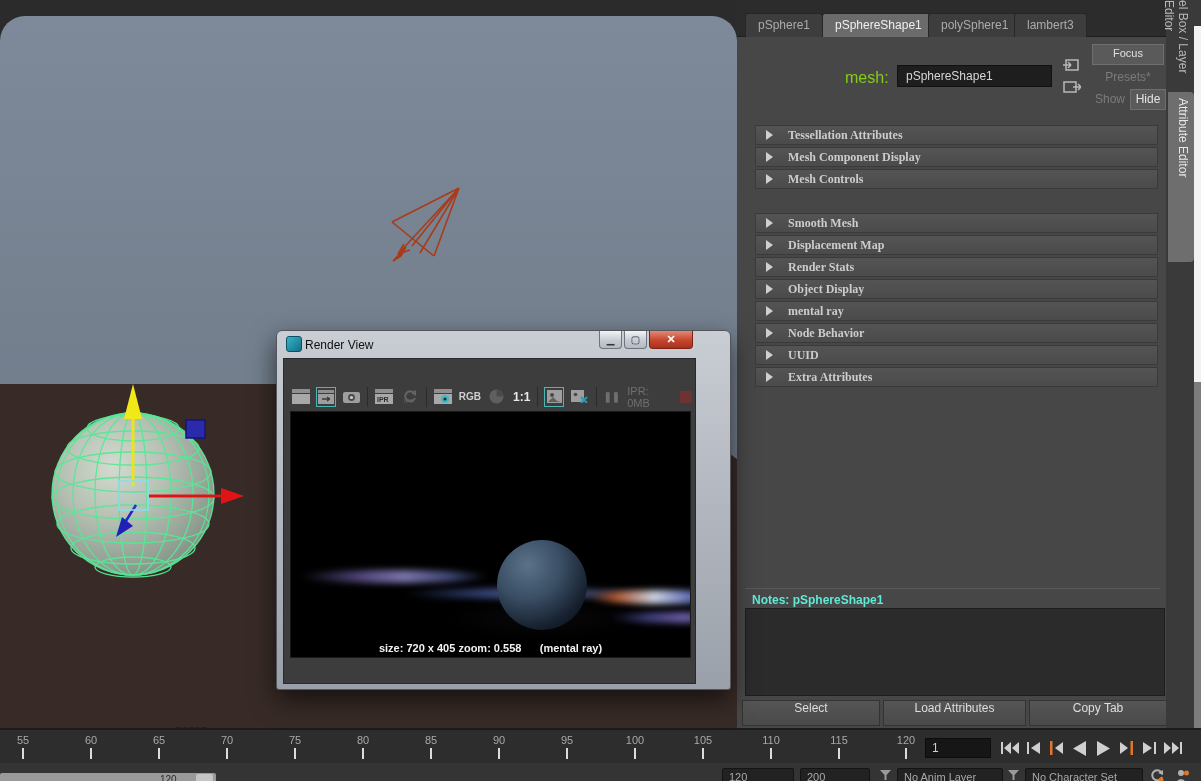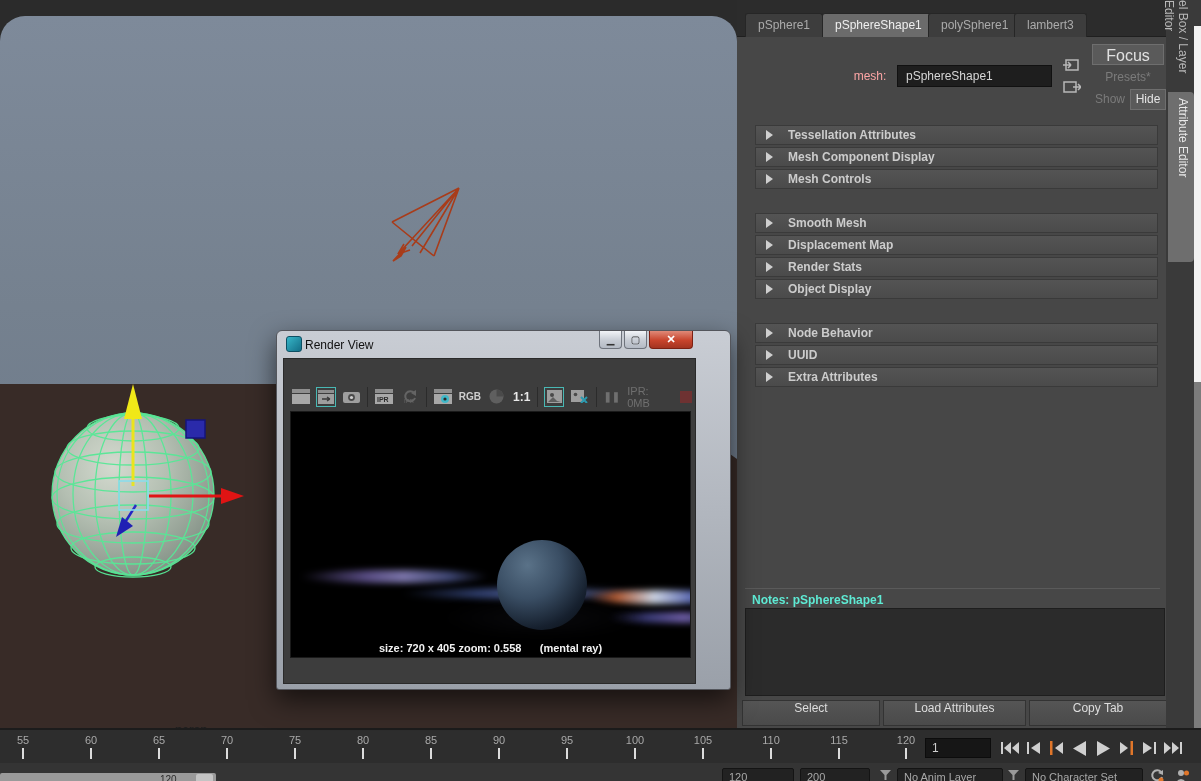--- a/index.html
+++ b/index.html
@@ -41,26 +41,26 @@
   .bb-icon { position:absolute; top:6px; color:#9a9a9a; font-size:12px; }
 
   
   #attr-editor { left:737px; top:0; width:429px; height:728px; background:#474747; z-index:3; }
   #attr-tabbar { position:absolute; left:0; top:0; width:429px; height:37px;
     background:#2c2c2c; border-bottom:1px solid #1f1f1f; }
   .attr-tab { position:absolute; top:13px; height:24px; padding:4px 12px;
     background:#3d3d3d; color:#ababab; font-size:12px; border:1px solid #262626;
     border-bottom:none; border-radius:3px 3px 0 0; cursor:pointer; }
   .attr-tab.active { background:#6b6b6b; color:#efefef; }
-  #mesh-label { position:absolute; left:845px; top:69px; width:50px; text-align:center;
-    color:#fca5a5; font-size:12px; }
+  #mesh-label { position:absolute; left:845px; top:69px; width:50px; text-align:left;
+    color:#84cc16; font-size:16px; }
   .io-icon { position:absolute; left:1063px; width:18px; height:16px; }
   .section-row { position:absolute; left:18px; width:403px; height:20px;
     background:linear-gradient(#545454,#4b4b4b); border:1px solid #3a3a3a;
-    color:#cccccc; font-size:12px; font-weight:bold; padding:2px 0 0 32px; cursor:pointer; }
+    color:#cccccc; font-size:12px; font-weight:bold; padding:2px 0 0 32px; cursor:pointer;font-family:Liberation Serif, serif; }
   .section-arrow { position:absolute; left:10px; top:4px; width:0; height:0;
     border-left:7px solid #cfcfcf; border-top:5px solid transparent;
     border-bottom:5px solid transparent; }
   #notes-sep { position:absolute; left:8px; top:588px; width:415px; height:1px; background:#5a5a5a; }
   #notes-label { position:absolute; left:15px; top:593px; color:#5eead4;
     font-size:12px; font-weight:bold; }
   #notes-area { position:absolute; left:8px; top:608px; width:420px; height:88px;
     background:#2b2b2b; border:1px solid #1e1e1e; }
   .attr-btn { position:absolute; top:700px; height:26px; background:linear-gradient(#555,#4a4a4a);
     border:1px solid #333; color:#dedede; font-size:12px; text-align:center;
@@ -327,32 +327,33 @@
         <path d="M0,8 L8,8 M8,8 L5,5 M8,8 L5,11" stroke="#b8b8b8" stroke-width="1.5" fill="none"></path>
       </svg>
   </div>
   <div class="io-icon" style="left:326px; top:79px; position:absolute;">
     <svg width="18" height="16">
         <rect x="1" y="3" width="12" height="10" fill="none" stroke="#b8b8b8" stroke-width="1.5"></rect>
         <path d="M10,8 L18,8 M18,8 L15,5 M18,8 L15,11" stroke="#b8b8b8" stroke-width="1.5" fill="none"></path>
       </svg>
   </div>
 
-  <div style="position:absolute; left:355px; top:44px; width:72px; height:21px; background:#5a5a5a; border:1px solid #6e6e6e; color:#e0e0e0; font-size:16px; text-align:center; padding-top:2px;">Focus</div>
+  <div style="position:absolute; left:355px; top:44px; width:72px; height:21px; background:#5a5a5a; border:1px solid #6e6e6e; color:#e0e0e0; font-size:11px; text-align:center; padding-top:2px;">Focus</div>
   <div style="position:absolute; left:355px; top:68px; width:72px; height:20px; color:#7b7b7b; font-size:12px; text-align:center; padding-top:2px;">Presets*</div>
   <div style="position:absolute; left:355px; top:90px; width:36px; height:20px; color:#7b7b7b; font-size:12px; text-align:center; padding-top:2px;">Show</div>
   <div style="position:absolute; left:393px; top:89px; width:36px; height:21px; background:#5a5a5a; border:1px solid #6e6e6e; color:#e4e4e4; font-size:12px; text-align:center; padding-top:2px;">Hide</div>
 
   <div class="section-row" style="top:125px"><div class="section-arrow"></div><span>Tessellation Attributes</span></div>
   <div class="section-row" style="top:147px"><div class="section-arrow"></div><span>Mesh Component Display</span></div>
   <div class="section-row" style="top:169px"><div class="section-arrow"></div><span>Mesh Controls</span></div>
   <div class="section-row" style="top:213px"><div class="section-arrow"></div><span>Smooth Mesh</span></div>
   <div class="section-row" style="top:235px"><div class="section-arrow"></div><span>Displacement Map</span></div>
   <div class="section-row" style="top:257px"><div class="section-arrow"></div><span>Render Stats</span></div>
   <div class="section-row" style="top:279px"><div class="section-arrow"></div><span>Object Display</span></div>
+  <div class="section-row" style="top:301px"><div class="section-arrow"></div><span>mental ray</span></div>
   <div class="section-row" style="top:323px"><div class="section-arrow"></div><span>Node Behavior</span></div>
   <div class="section-row" style="top:345px"><div class="section-arrow"></div><span>UUID</span></div>
   <div class="section-row" style="top:367px"><div class="section-arrow"></div><span>Extra Attributes</span></div>
 
   <div id="notes-sep"></div>
   <div id="notes-label">Notes:  pSphereShape1</div>
   <div id="notes-area"></div>
 
   <div class="attr-btn" style="left:5px;   width:138px">Select</div>
   <div class="attr-btn" style="left:146px; width:143px">Load Attributes</div>

